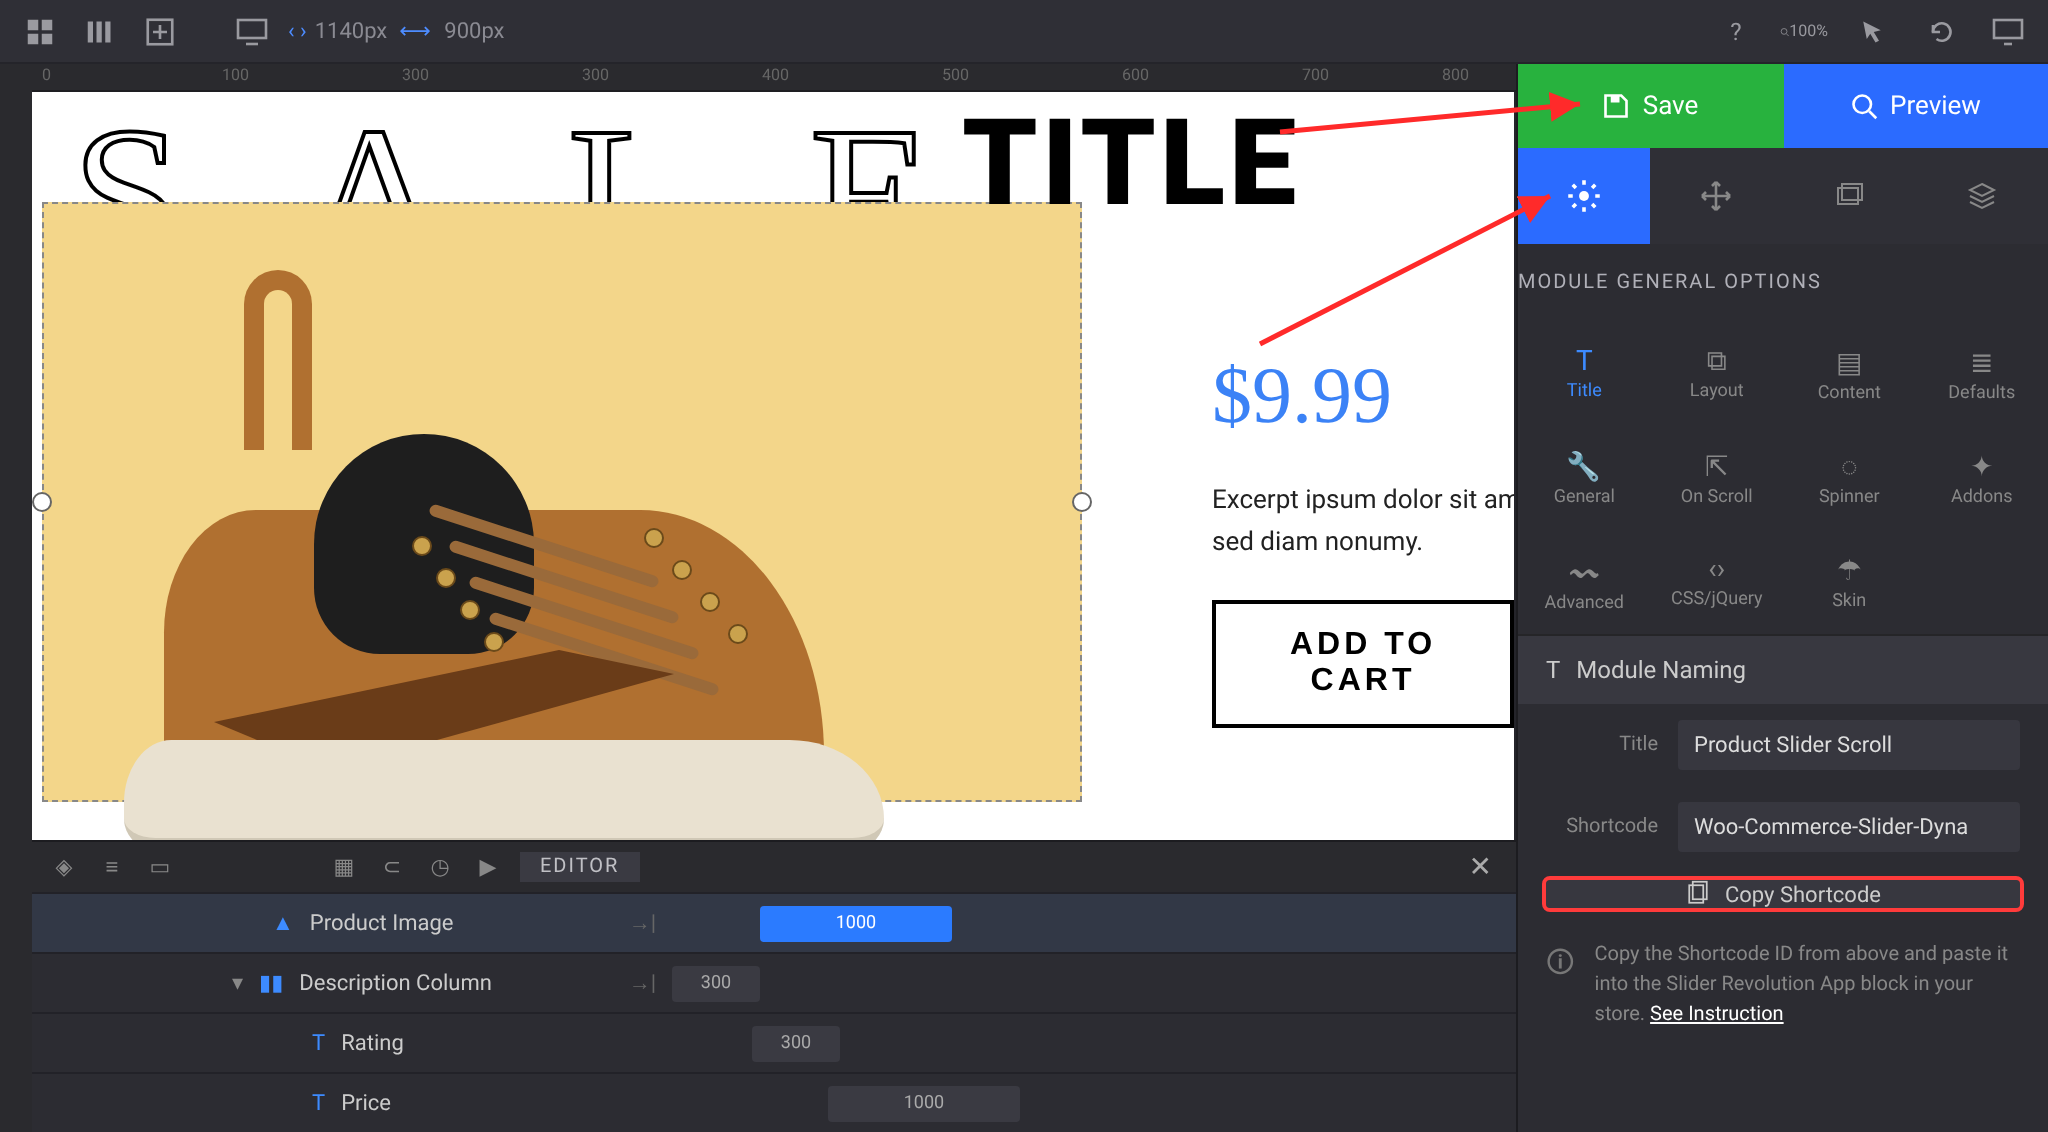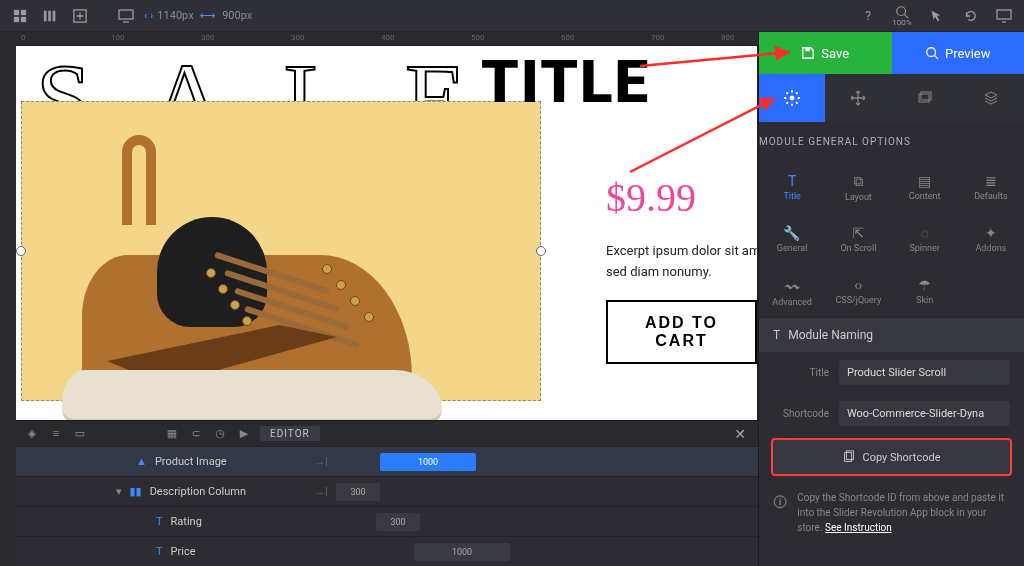--- a/index.html
+++ b/index.html
@@ -44,21 +44,21 @@
     color: transparent; -webkit-text-stroke: 2px #000;
     font-family: "Times New Roman", serif;
     text-align: center;
   }
   .title-text {
     position: absolute; top: 0px; left: 465px;
     font-size: 60px; font-weight: 900; letter-spacing: 2px; color: #000;
   }
   .price-text {
     position: absolute; top: 128px; left: 590px;
-    font-size: 40px; font-weight: 400; color: #ec4899;
+    font-size: 40px; font-weight: 400; color: #3b82f6;
     font-family: "Times New Roman", serif;
   }
   .excerpt {
     position: absolute; top: 195px; left: 590px; width: 200px;
     font-size: 13px; color: #222; line-height: 1.6;
   }
   .add-cart {
     position: absolute; top: 254px; left: 590px;
     padding: 12px 28px; border: 2px solid #000; font-size: 16px;
     font-weight: 700; letter-spacing: 2px; background: #fff; color: #000;
@@ -174,21 +174,21 @@
   }
 
   .rp-field { display: flex; align-items: center; padding: 8px 14px; gap: 10px; }
   .rp-field label { width: 56px; text-align: right; font-size: 10px; color: #888; }
   .rp-field .val {
     flex: 1; background: #37373f; padding: 6px 8px; font-size: 11px;
     color: #ddd; border-radius: 2px; white-space: nowrap; overflow: hidden;
   }
 
   .rp-copy {
-    margin: 6px 14px; padding: 10px; background: #37373f; text-align: center;
+    margin: 6px 14px; background: #37373f; text-align: center;
     font-size: 11px; color: #ccc; display: flex; align-items: center; justify-content: center; gap: 6px;
     border-radius: 2px;
   }
   .rp-copy.highlight { outline: 2px solid #ff3b3b; }
 
   .rp-hint { display: flex; gap: 10px; padding: 10px 14px; font-size: 10px; color: #888; line-height: 1.5; }
   .rp-hint .hint-icon { color: #777; font-size: 14px; margin-top: 2px;}
   .rp-hint a { color: #fff; text-decoration: underline; }
 
   
@@ -230,21 +230,21 @@
       <svg class="ic16" viewBox="0 0 16 16">
         <rect x="1" y="2" width="14" height="9" fill="none" stroke="currentColor" stroke-width="1.3"></rect>
         <path d="M5 14h6" stroke="currentColor" stroke-width="1.3"></path>
       </svg>
     </div>
   <div class="dim"><span class="blue">‹ ›</span><span>1140px</span></div>
   <div class="dim"><span class="blue">⟷</span> <span>900px</span></div>
 
   <div class="toolbar-right">
     <div class="icon-btn">?</div>
-    <div class="icon-btn" style="flex-direction:column;font-size:8px;line-height:1;">
+    <div class="icon-btn" style="flex-direction:row;font-size:8px;line-height:1;">
       <svg class="ic" viewBox="0 0 16 16">
           <circle cx="7" cy="7" r="5" fill="none" stroke="currentColor" stroke-width="1.3"></circle>
           <path d="M11 11l4 4" stroke="currentColor" stroke-width="1.3"></path>
         </svg>
       <span>100%</span>
     </div>
     <div class="icon-btn">
         <svg class="ic" viewBox="0 0 16 16">
           <path d="M3 2l10 5-4 1 3 5-2 1-3-5-2 3z"></path>
         </svg>

